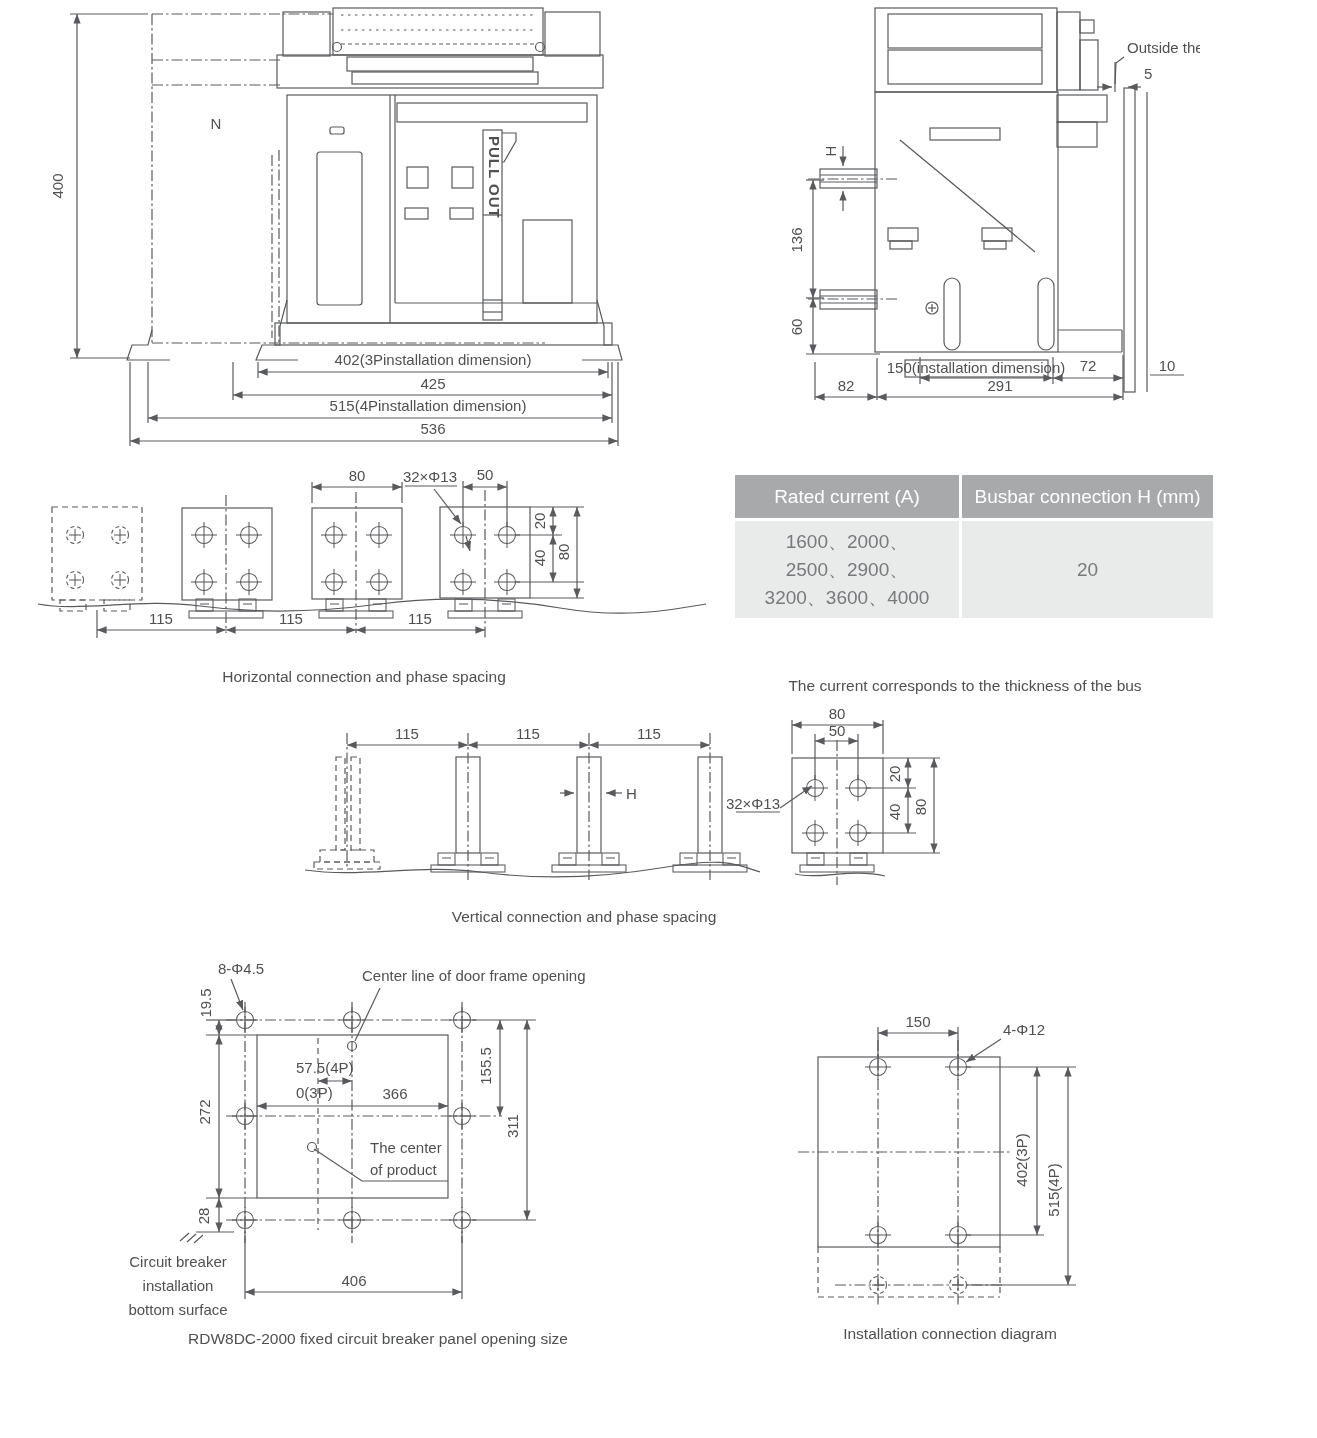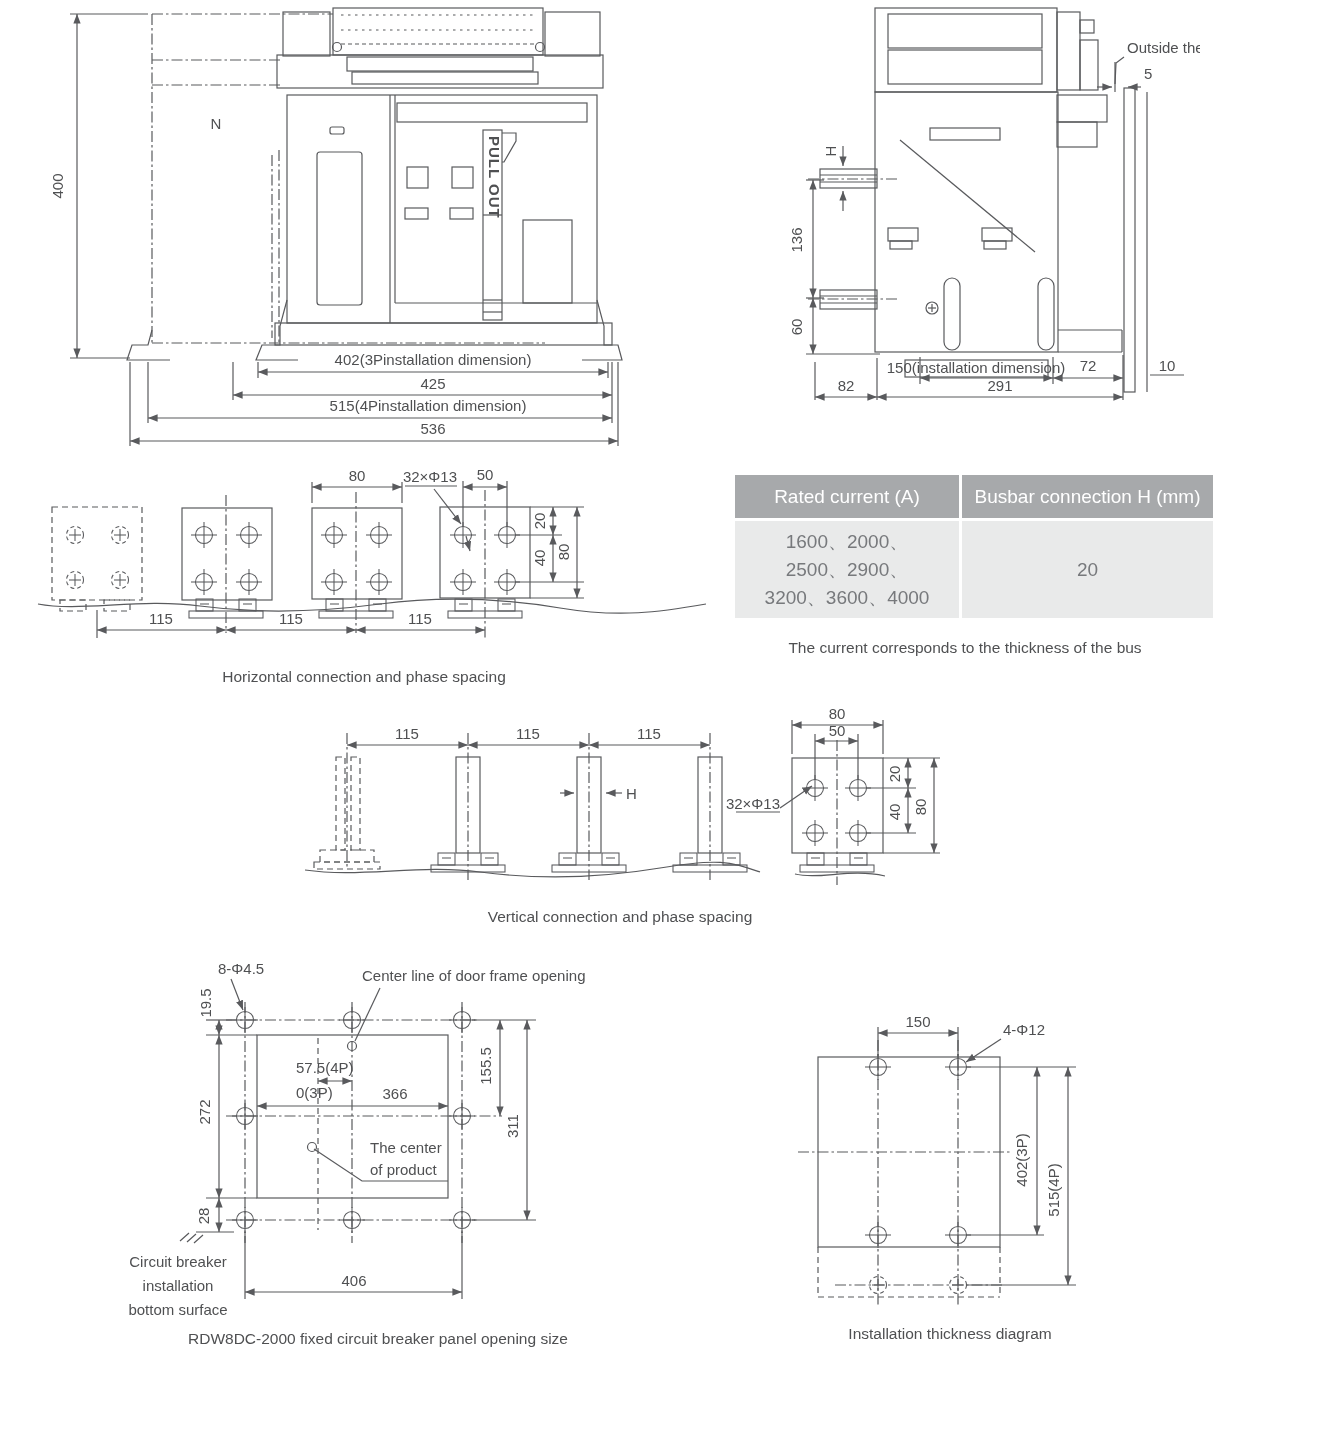--- a/index.html
+++ b/index.html
@@ -280,21 +280,21 @@
 <div id="bus-table">
   <div class="trow thead">
     <div>Rated current (A)</div>
     <div>Busbar connection H (mm)</div>
   </div>
   <div class="trow tbody">
     <div>1600、2000、2500、2900、3200、3600、4000</div>
     <div>20</div>
   </div>
 </div>
-<div class="cap" style="left:965px;top:639px">The current corresponds to the thickness of the bus</div>
+<div class="cap" style="left:965px;top:677px">The current corresponds to the thickness of the bus</div>
 
 <svg class="diagram" style="left:290px;top:705px" width="680" height="215" viewBox="290 705 680 215">
   <g class="ln">
 
     <line x1="347" y1="745" x2="468" y2="745" marker-start="url(#ah)" marker-end="url(#ah)"></line>
     <line x1="468" y1="745" x2="589" y2="745" marker-start="url(#ah)" marker-end="url(#ah)"></line>
     <line x1="589" y1="745" x2="710" y2="745" marker-start="url(#ah)" marker-end="url(#ah)"></line>
 
     <rect class="dsh" x="336" y="757" width="9" height="93"></rect>
     <rect class="dsh" x="351" y="757" width="9" height="93"></rect>
@@ -348,21 +348,21 @@
   <text x="528" y="739" text-anchor="middle">115</text>
   <text x="649" y="739" text-anchor="middle">115</text>
   <text x="626" y="799" font-size="16">H</text>
   <text x="780" y="809" text-anchor="end" font-size="14">32×Φ13</text>
   <text x="837" y="719" text-anchor="middle">80</text>
   <text x="837" y="736" text-anchor="middle" font-size="14">50</text>
   <text x="900" y="774" transform="rotate(-90 900 774)" text-anchor="middle" font-size="14">20</text>
   <text x="900" y="812" transform="rotate(-90 900 812)" text-anchor="middle" font-size="14">40</text>
   <text x="926" y="807" transform="rotate(-90 926 807)" text-anchor="middle" font-size="14">80</text>
 </svg>
-<div class="cap" style="left:620px;top:908px">Vertical connection and phase spacing</div>
+<div class="cap" style="left:584px;top:908px">Vertical connection and phase spacing</div>
 
 <svg class="diagram" style="left:110px;top:950px" width="580" height="400" viewBox="110 950 580 400">
   <g class="ln">
     <g class="dd">
       <line x1="245" y1="1002" x2="245" y2="1243"></line>
       <line x1="352" y1="1002" x2="352" y2="1243"></line>
       <line x1="462" y1="1002" x2="462" y2="1243"></line>
       <line x1="226" y1="1020" x2="478" y2="1020"></line>
       <line x1="226" y1="1116" x2="502" y2="1116"></line>
       <line x1="226" y1="1220" x2="478" y2="1220"></line>
@@ -456,15 +456,15 @@
     <line x1="966" y1="1235" x2="1044" y2="1235"></line>
     <line x1="966" y1="1285" x2="1076" y2="1285"></line>
     <line x1="1037" y1="1067" x2="1037" y2="1235" marker-start="url(#ah)" marker-end="url(#ah)"></line>
     <line x1="1068" y1="1067" x2="1068" y2="1285" marker-start="url(#ah)" marker-end="url(#ah)"></line>
   </g>
   <text x="918" y="1027" text-anchor="middle">150</text>
   <text x="1003" y="1035" font-size="15">4-Φ12</text>
   <text x="1027" y="1160" transform="rotate(-90 1027 1160)" text-anchor="middle">402(3P)</text>
   <text x="1059" y="1190" transform="rotate(-90 1059 1190)" text-anchor="middle">515(4P)</text>
 </svg>
-<div class="cap" style="left:950px;top:1325px">Installation thickness diagram</div>
+<div class="cap" style="left:950px;top:1325px">Installation connection diagram</div>
 
 </div>
 
 </body></html>

